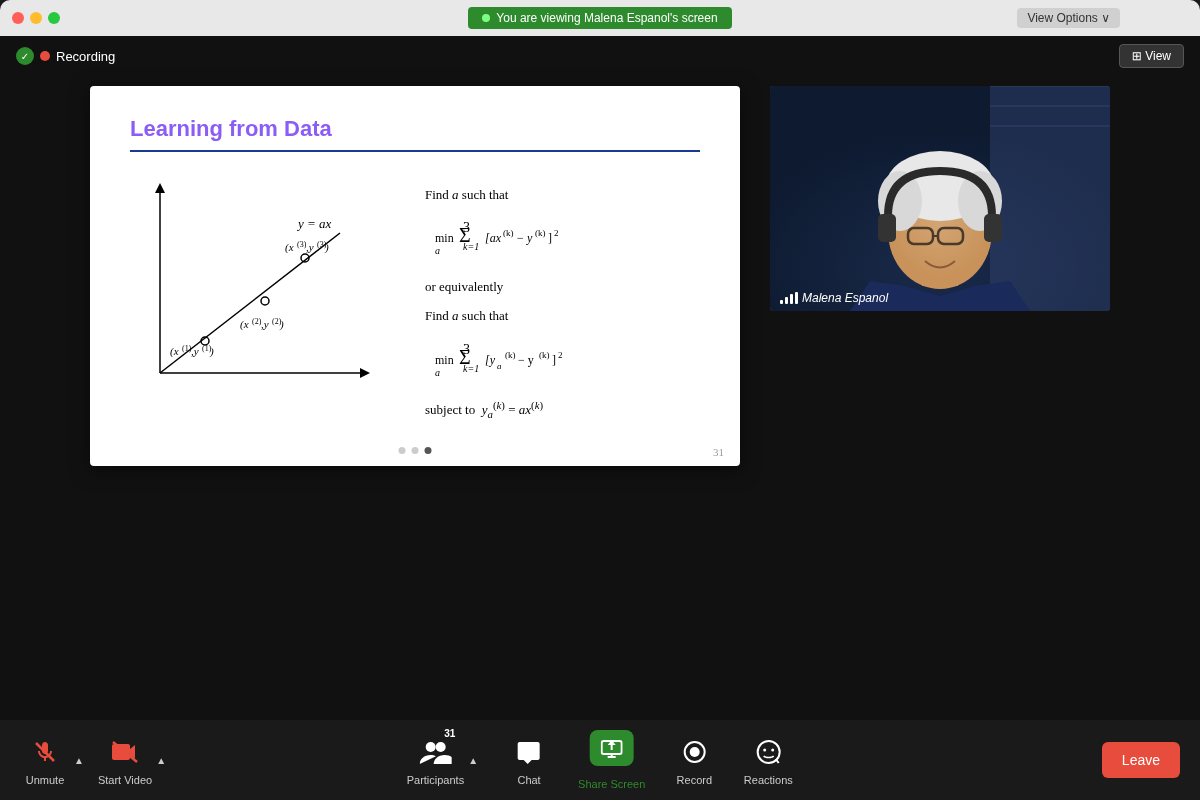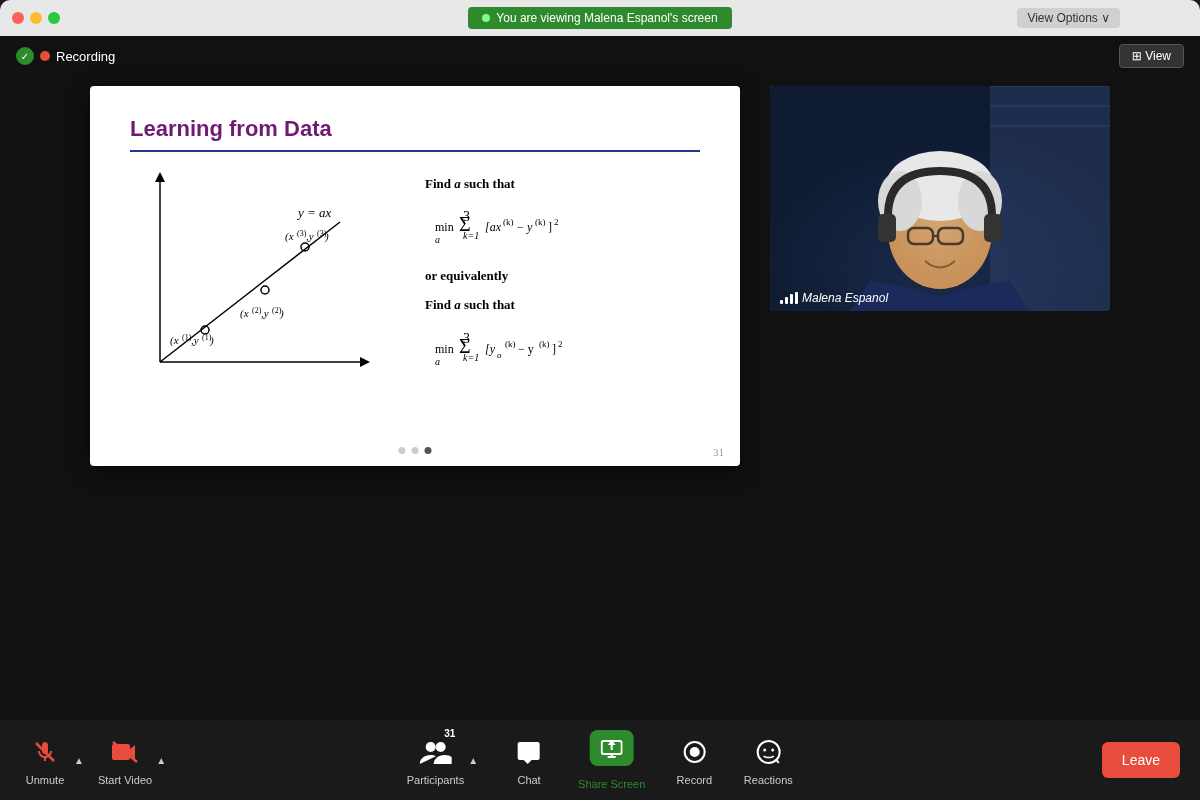--- a/index.html
+++ b/index.html
@@ -148,24 +148,24 @@
 
     .slide-content {
       padding: 30px 40px;
       height: 100%;
       font-family: 'Times New Roman', serif;
     }
 
     .slide-title {
       font-size: 22px;
       font-weight: bold;
-      color: #701a75;
+      color: #8b5cf6;
       border-bottom: 2px solid #1a3a8f;
       padding-bottom: 8px;
-      margin-bottom: 20px;
+      margin-bottom: 31px;
       font-family: -apple-system, BlinkMacSystemFont, sans-serif;
     }
 
     .slide-body {
       display: flex;
       gap: 20px;
       height: calc(100% - 70px);
     }
 
     .slide-left {
@@ -174,21 +174,20 @@
     }
 
     .slide-right {
       flex: 1;
       font-size: 13px;
       line-height: 1.8;
     }
 
     .slide-right p {
       margin-bottom: 6px;
-      font-weight: bold;
     }
 
     .math-block {
       font-family: 'Times New Roman', serif;
       font-size: 13px;
       margin: 4px 0 10px 10px;
     }
 
     .slide-page-num {
       position: absolute;
@@ -505,20 +504,21 @@
               <text x="24" y="30" font-size="20" font-family="Times New Roman, serif">Σ</text>
               <text x="50" y="30" font-size="12" font-family="Times New Roman, serif" font-style="italic">[y</text>
               <text x="62" y="35" font-size="9" font-family="Times New Roman, serif" font-style="italic">a</text>
               <text x="70" y="24" font-size="9" font-family="Times New Roman, serif">(k)</text>
               <text x="83" y="30" font-size="12" font-family="Times New Roman, serif"> − y</text>
               <text x="104" y="24" font-size="9" font-family="Times New Roman, serif">(k)</text>
               <text x="117" y="30" font-size="12" font-family="Times New Roman, serif">]</text>
               <text x="123" y="24" font-size="9" font-family="Times New Roman, serif">2</text>
             </svg>
           </div>
+          <p>subject to &nbsp;<em>y</em><sub><em>a</em></sub><sup>(<em>k</em>)</sup> = <em>ax</em><sup>(<em>k</em>)</sup></p>
         </div>
       </div>
       <span class="slide-page-num">31</span>
     </div>
 
     <div class="slide-dots">
       <div class="slide-dot"></div>
       <div class="slide-dot"></div>
       <div class="slide-dot active"></div>
     </div>

